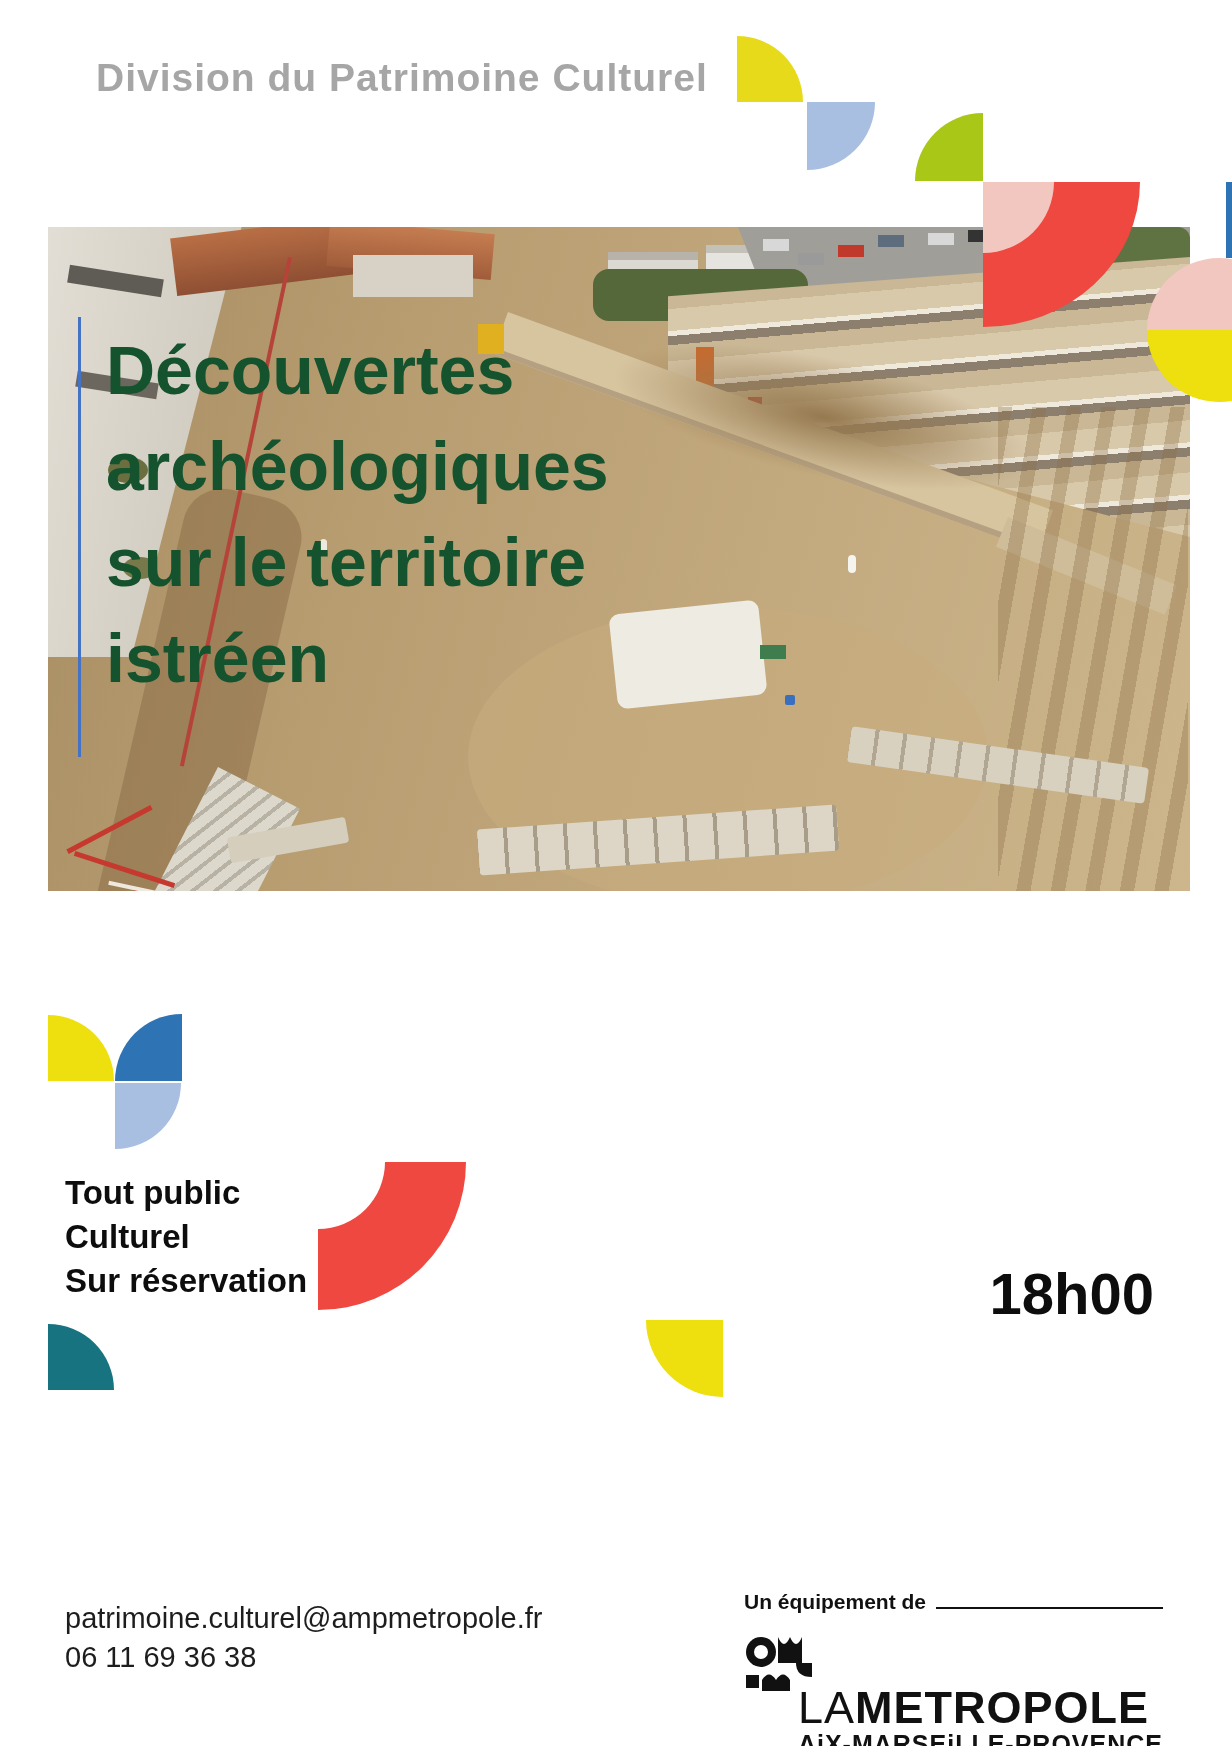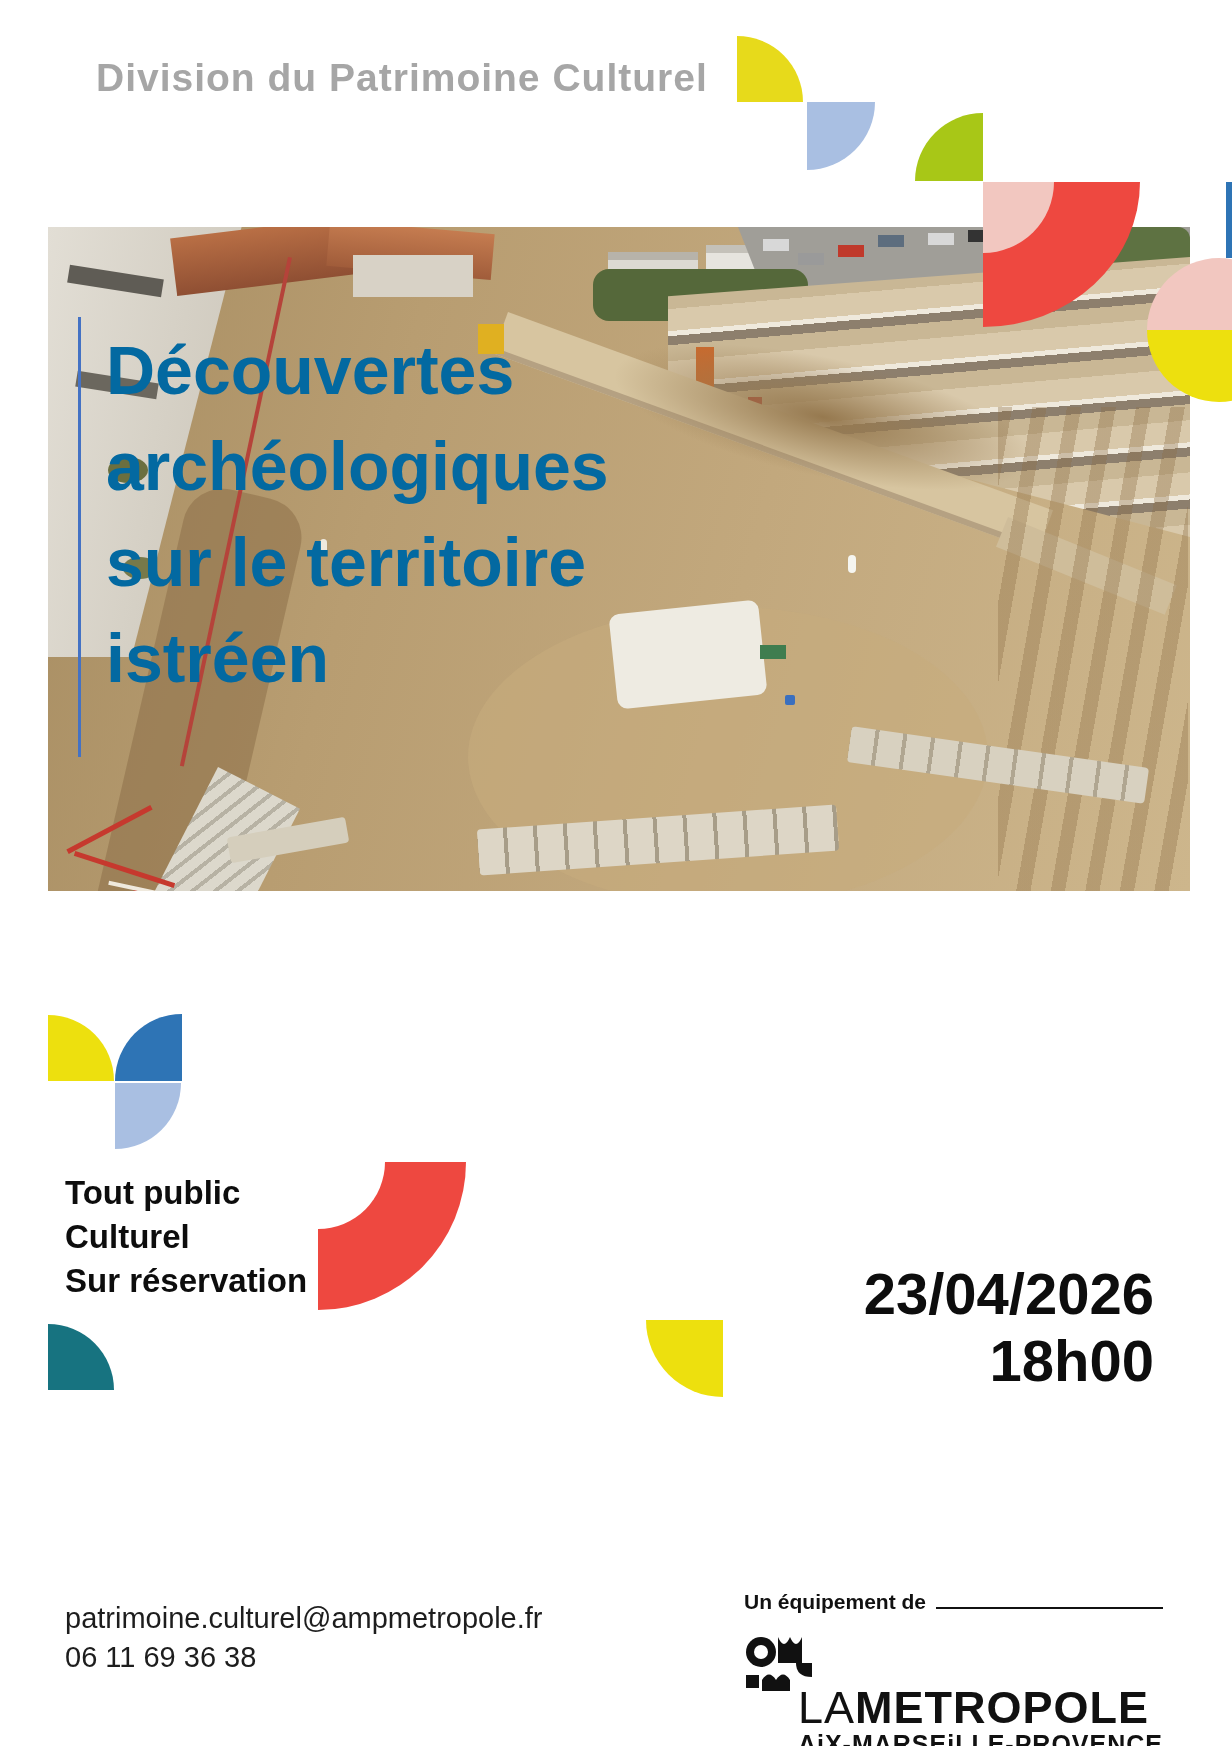--- a/index.html
+++ b/index.html
@@ -13,21 +13,21 @@
   .q-sw{border-bottom-left-radius:100% 100%;}
 
   #header-title{left:96px;top:56px;font-size:39px;font-weight:700;color:#a6a6a6;letter-spacing:1px;}
 
   
   #photo{left:48px;top:227px;width:1142px;height:664px;overflow:hidden;
          background:linear-gradient(105deg,#a78d62 0%,#b89d71 30%,#c2a87d 60%,#cdb68c 100%);}
   .ph{position:absolute;}
 
   
-  #hero-title{left:106px;top:322px;color:#0369a1;font-weight:700;font-size:68px;line-height:96px;
+  #hero-title{left:106px;top:322px;color:#14532d;font-weight:700;font-size:68px;line-height:96px;
               letter-spacing:0px;z-index:30;}
   #blue-line{left:78px;top:317px;width:3px;height:440px;background:#4472c4;z-index:30;}
 
   #credit-box{left:1007px;top:813px;width:135px;height:43px;background:#ffffff;
               font-family:"Liberation Serif",serif;font-size:27px;color:#111;
               text-align:center;line-height:43px;}
 
   #info-block{left:65px;top:1171px;font-size:33px;line-height:44px;font-weight:700;color:#0d0d0d;}
   #event-block{right:78px;top:1260px;text-align:right;font-size:58px;line-height:67px;
                font-weight:700;color:#0d0d0d;}
@@ -149,21 +149,20 @@
 
   <div class="abs" style="left:318px;top:1162px;width:148px;height:148px;">
     <div class="q q-se" style="left:0;top:0;width:148px;height:148px;background:#ee4840;"></div>
     <div class="q q-se" style="left:0;top:0;width:67px;height:67px;background:#ffffff;"></div>
   </div>
 
   <div class="q q-ne" style="left:48px;top:1324px;width:66px;height:66px;background:#177380;"></div>
   <div class="q q-sw" style="left:646px;top:1320px;width:77px;height:77px;background:#ede00e;"></div>
 
   <div id="event-block" class="abs">
-    <div>23/04/2026</div>
     <div>18h00</div>
   </div>
 
   <div id="contact-block" class="abs">
     <div>patrimoine.culturel@ampmetropole.fr</div>
     <div>06 11 69 36 38</div>
   </div>
 
   <div id="equip-row" class="abs">
     <span id="equip-label">Un équipement de</span>

